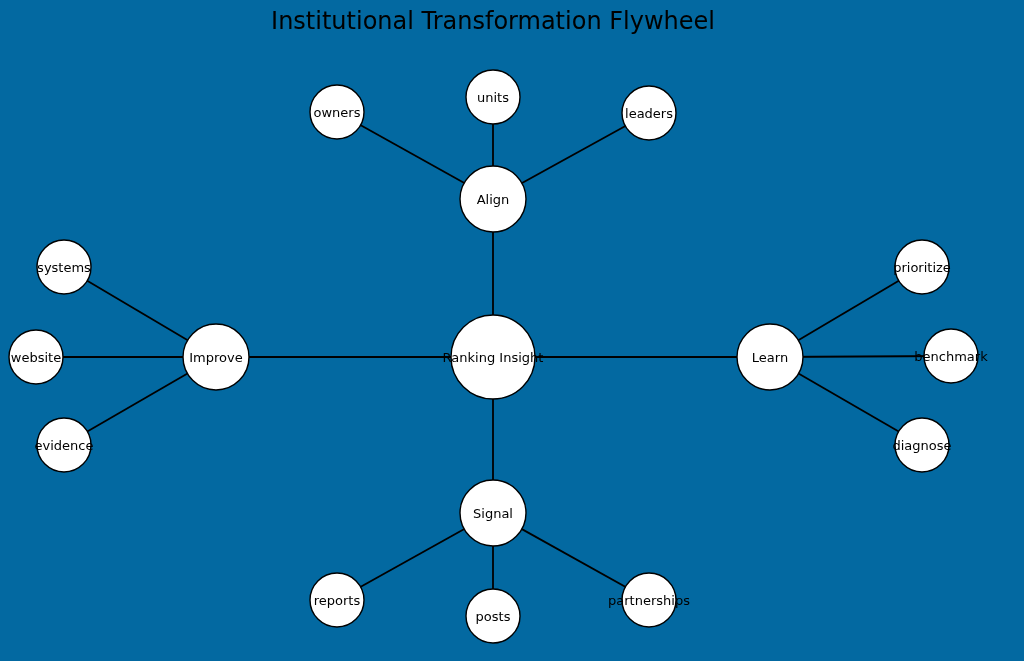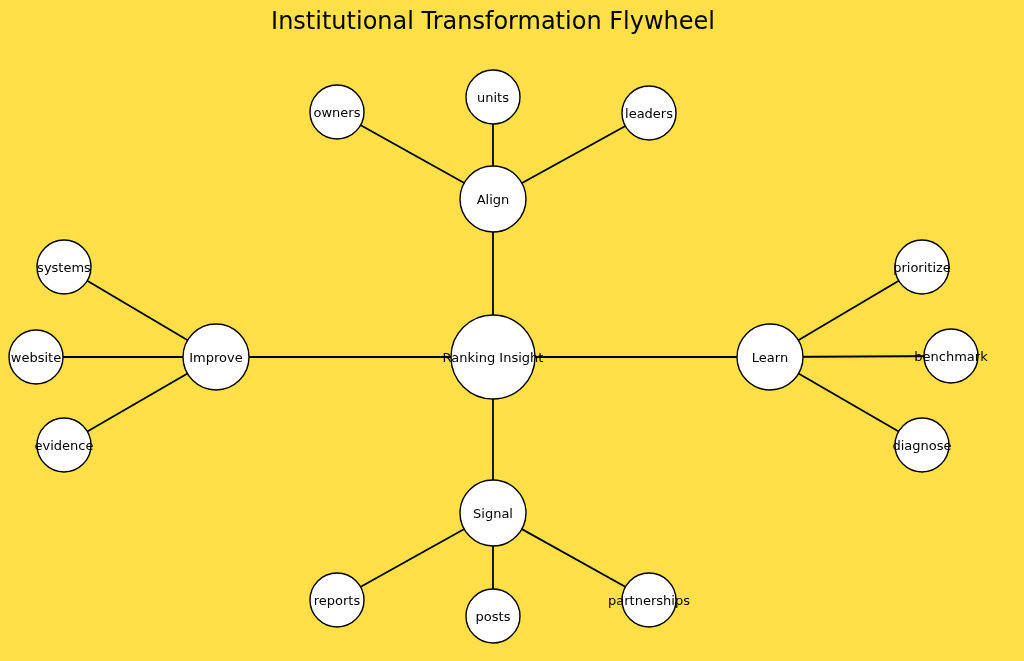--- a/index.html
+++ b/index.html
@@ -1,20 +1,20 @@
 <!DOCTYPE html>
 <html><head>
 <meta charset="utf-8">
 <style>
   html, body { margin: 0; padding: 0; background: #ffffff; }
   .stage {
     position: relative;
     width: 1024px;
     height: 661px;
-    background: #fde047;
+    background: #0369a1;
     overflow: hidden;
     font-family: "DejaVu Sans", sans-serif;
   }
   svg { display: block; }
   svg text {
     font-family: "DejaVu Sans", sans-serif;
     user-select: none;
   }
   .diagram-title {
     font-size: 24px;

